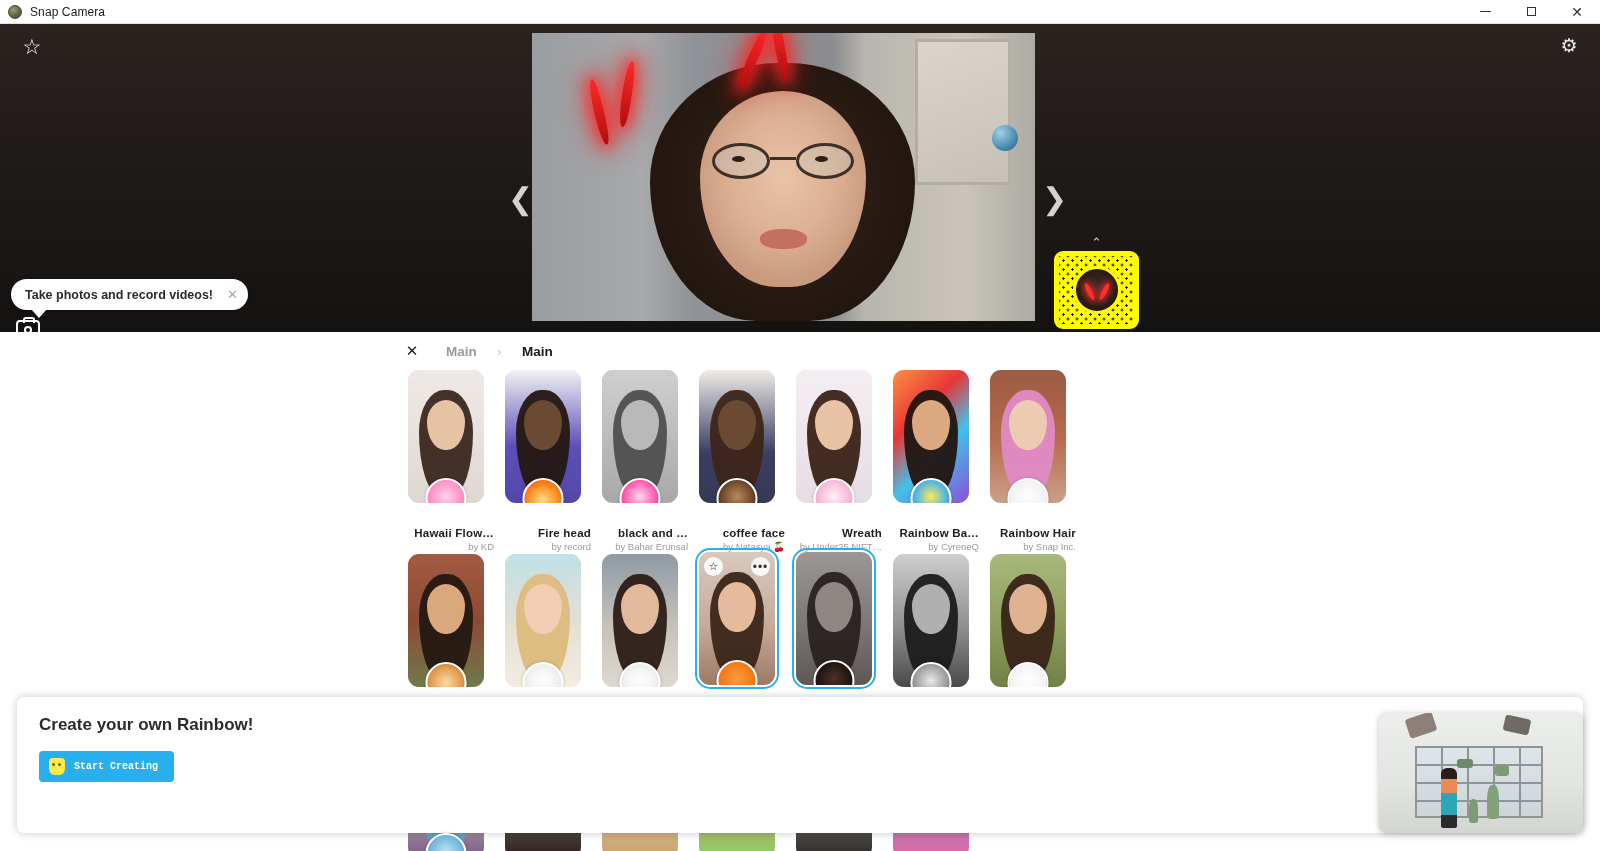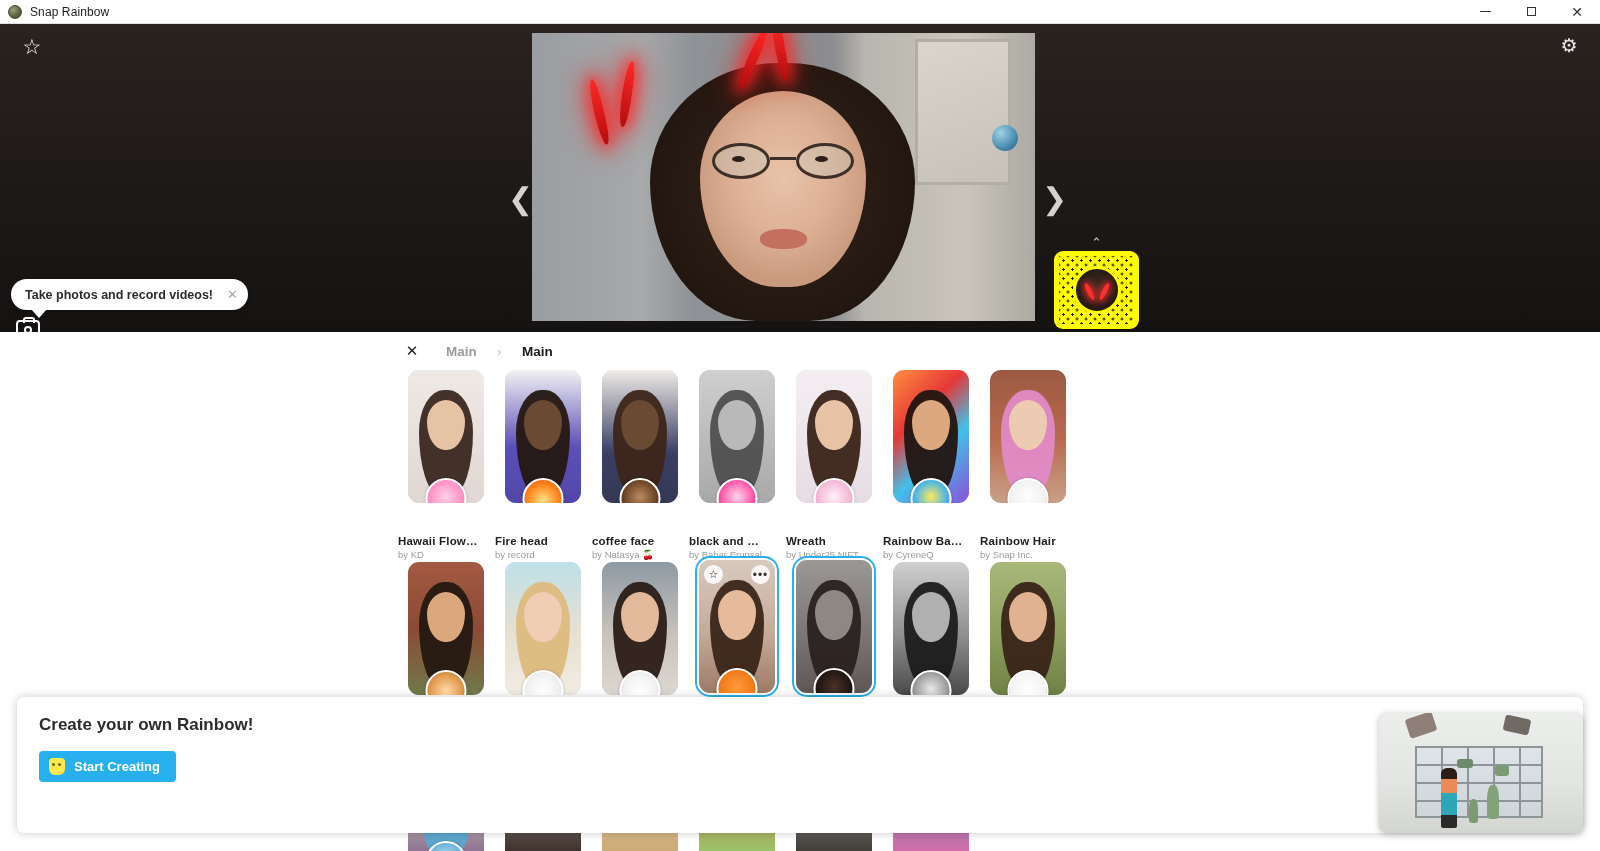--- a/index.html
+++ b/index.html
@@ -213,21 +213,21 @@
     width: 84px; margin: -4px auto 0;
   }
   .tile-outer { width: 84px; margin: 0 auto; padding: 2px; }
   .tile-img { position:absolute; inset:0; }
   .avatar {
     position:absolute; left: 50%; bottom: -16px; transform: translateX(-50%);
     width: 41px; height: 41px; border-radius: 50%;
     border: 2px solid #fff; overflow:hidden; z-index: 3;
     box-shadow: 0 0 3px rgba(0,0,0,.25);
   }
-  .meta { margin-top: 30px; text-align:left; }
+  .meta { margin-top: 22px; text-align:right; }
   .lens-name {
     font-size: 11.5px; font-weight: bold; color: #1e1e1e; letter-spacing: .2px;
     white-space: nowrap; overflow: hidden;
   }
   .lens-author { font-size: 9.5px; color: #9b9b9b; margin-top: 2px; white-space: nowrap; }
   .tile-star, .tile-dots {
     position:absolute; top: 5px; width: 19px; height: 19px; border-radius:50%;
     background: rgba(255,255,255,.88);
     display:flex; align-items:center; justify-content:center;
     font-size: 11px; color:#333; z-index: 4;
@@ -240,21 +240,21 @@
     position:absolute; left: 17px; bottom: 18px; width: 1566px; height: 136px;
     background:#fff; border-radius: 7px;
     box-shadow: 0 0 10px rgba(0,0,0,.22);
     padding: 18px 22px;
   }
   .promo h2 { font-size: 17px; color:#2c2c2c; font-weight: bold; }
   .promo p { font-size: 12.5px; color:#3a3a3a; font-weight: bold; line-height: 1.45; margin-top: 10px; max-width: 330px; }
   .cta {
     margin-top: 16px; display:inline-flex; align-items:center; gap: 9px;
     background:#28b0ee; border-radius: 4px; padding: 7px 16px 7px 10px;
-    color:#fff; font-size: 13px; font-weight: bold; cursor:pointer;
+    color:#fff; font-size: 10px; font-weight: bold; cursor:pointer;font-family:Liberation Mono, monospace;
   }
   .cta-ghost {
     width: 16px; height: 17px; border-radius: 4px 4px 6px 6px;
     background:#ffe94d; position:relative; flex:none;
   }
   .cta-ghost:after {
     content:""; position:absolute; left: 3px; top: 5px; width: 3px; height: 3px;
     border-radius:50%; background:#6e6200; box-shadow: 6px 0 0 #6e6200;
   }
 
@@ -292,21 +292,21 @@
   .pip-plant2 { position:absolute; left: 90px; top: 86px; width: 9px; height: 24px; background:#7d9a74; border-radius: 40% 40% 3px 3px; }
   .pip-close {
     position:absolute; right: 6px; top: -14px; font-size: 13px; color:#c2c2c2; cursor:pointer;
   }
 </style>
 </head>
 <body>
 
 <div class="titlebar">
   <div class="tb-icon"></div>
-  <div class="tb-title">Snap Rainbow</div>
+  <div class="tb-title">Snap Camera</div>
   <div class="tb-controls">
     <div class="tb-btn">
         <span class="glyph-min"></span>
       </div>
     <div class="tb-btn">
         <span class="glyph-max"></span>
       </div>
     <div class="tb-btn close">
         <span class="glyph-close">✕</span>
       </div>
@@ -397,45 +397,45 @@
           </div>
         </div>
         <div class="meta">
           <div class="lens-name">Fire head</div>
        <div class="lens-author">by record</div>
         </div>
       </div>
       <div class="cell">
         <div class="tile-outer">
           <div class="tile">
+            <div class="tile-img" style="background:linear-gradient(180deg,#cfcfcf 0%,#a8a8a8 100%)">
+      <div style="position:absolute;left:50%;top:20px;transform:translateX(-50%);width:54px;height:105px;border-radius:46% 46% 38% 38%/40% 40% 60% 60%;background:#4f4f4f;opacity:.95"></div>
+      <div style="position:absolute;left:50%;top:30px;transform:translateX(-50%);width:38px;height:50px;border-radius:50% 50% 46% 46%/44% 44% 56% 56%;background:#b9b9b9"></div>
+    </div>
+            <div class="avatar" style="background:radial-gradient(circle at 50% 45%,#ffd7ef,#ff53a8 60%,#d81f79)"></div>
+          </div>
+        </div>
+        <div class="meta">
+          <div class="lens-name">black and …</div>
+       <div class="lens-author">by Bahar Erunsal</div>
+        </div>
+      </div>
+      <div class="cell">
+        <div class="tile-outer">
+          <div class="tile">
             <div class="tile-img" style="background:linear-gradient(180deg,#f0ece8 0%,#3a3f63 62%,#343954 100%)">
       <div style="position:absolute;left:50%;top:20px;transform:translateX(-50%);width:54px;height:105px;border-radius:46% 46% 38% 38%/40% 40% 60% 60%;background:#3c2519;opacity:.95"></div>
       <div style="position:absolute;left:50%;top:30px;transform:translateX(-50%);width:38px;height:50px;border-radius:50% 50% 46% 46%/44% 44% 56% 56%;background:#6a4a33"></div>
     </div>
             <div class="avatar" style="background:radial-gradient(circle at 50% 45%,#b98a5f,#6a4326 60%,#3e2413)"></div>
           </div>
         </div>
         <div class="meta">
           <div class="lens-name">coffee face</div>
        <div class="lens-author">by Natasya 🍒</div>
-        </div>
-      </div>
-      <div class="cell">
-        <div class="tile-outer">
-          <div class="tile">
-            <div class="tile-img" style="background:linear-gradient(180deg,#cfcfcf 0%,#a8a8a8 100%)">
-      <div style="position:absolute;left:50%;top:20px;transform:translateX(-50%);width:54px;height:105px;border-radius:46% 46% 38% 38%/40% 40% 60% 60%;background:#4f4f4f;opacity:.95"></div>
-      <div style="position:absolute;left:50%;top:30px;transform:translateX(-50%);width:38px;height:50px;border-radius:50% 50% 46% 46%/44% 44% 56% 56%;background:#b9b9b9"></div>
-    </div>
-            <div class="avatar" style="background:radial-gradient(circle at 50% 45%,#ffd7ef,#ff53a8 60%,#d81f79)"></div>
-          </div>
-        </div>
-        <div class="meta">
-          <div class="lens-name">black and …</div>
-       <div class="lens-author">by Bahar Erunsal</div>
         </div>
       </div>
       <div class="cell">
         <div class="tile-outer">
           <div class="tile">
             <div class="tile-img" style="background:linear-gradient(180deg,#f4eef3 0%,#e6dde4 100%)">
       <div style="position:absolute;left:50%;top:20px;transform:translateX(-50%);width:54px;height:105px;border-radius:46% 46% 38% 38%/40% 40% 60% 60%;background:#3a2318;opacity:.95"></div>
       <div style="position:absolute;left:50%;top:30px;transform:translateX(-50%);width:38px;height:50px;border-radius:50% 50% 46% 46%/44% 44% 56% 56%;background:#e8c2a5"></div>
     </div>
             <div class="avatar" style="background:radial-gradient(circle at 50% 45%,#fff1f7,#f5bcd8 55%,#e38ab7)"></div>

